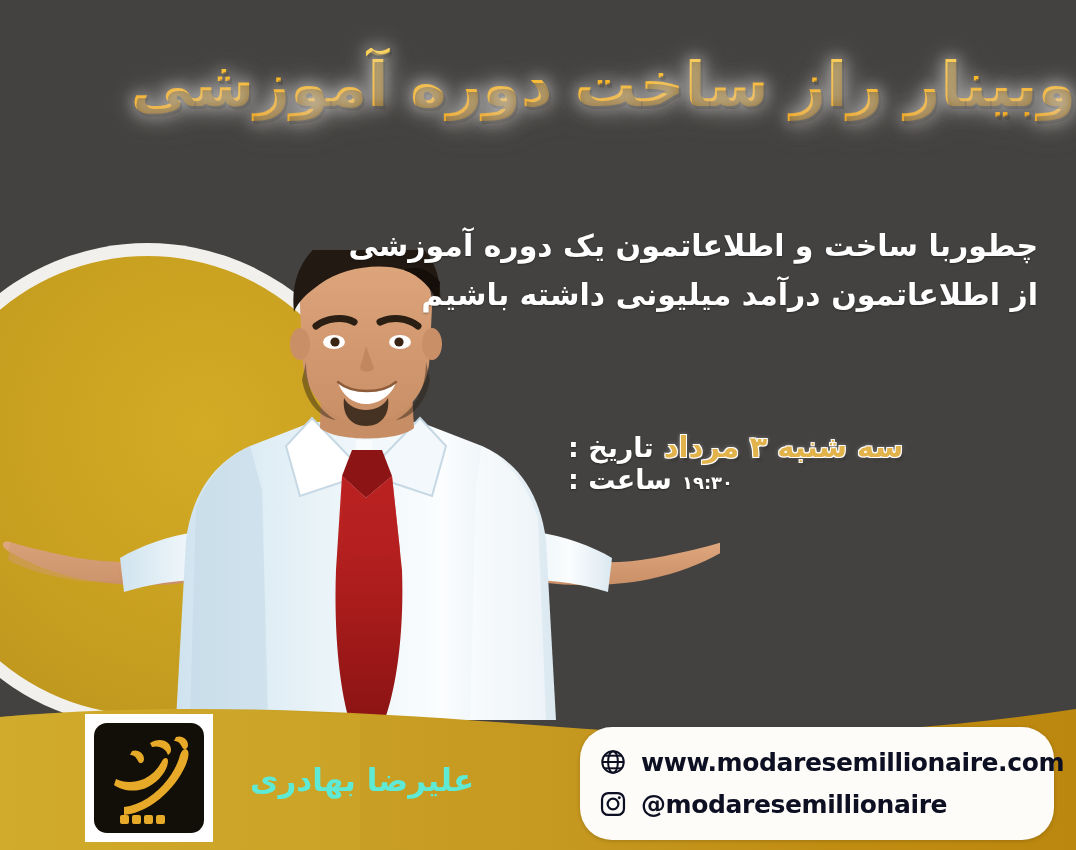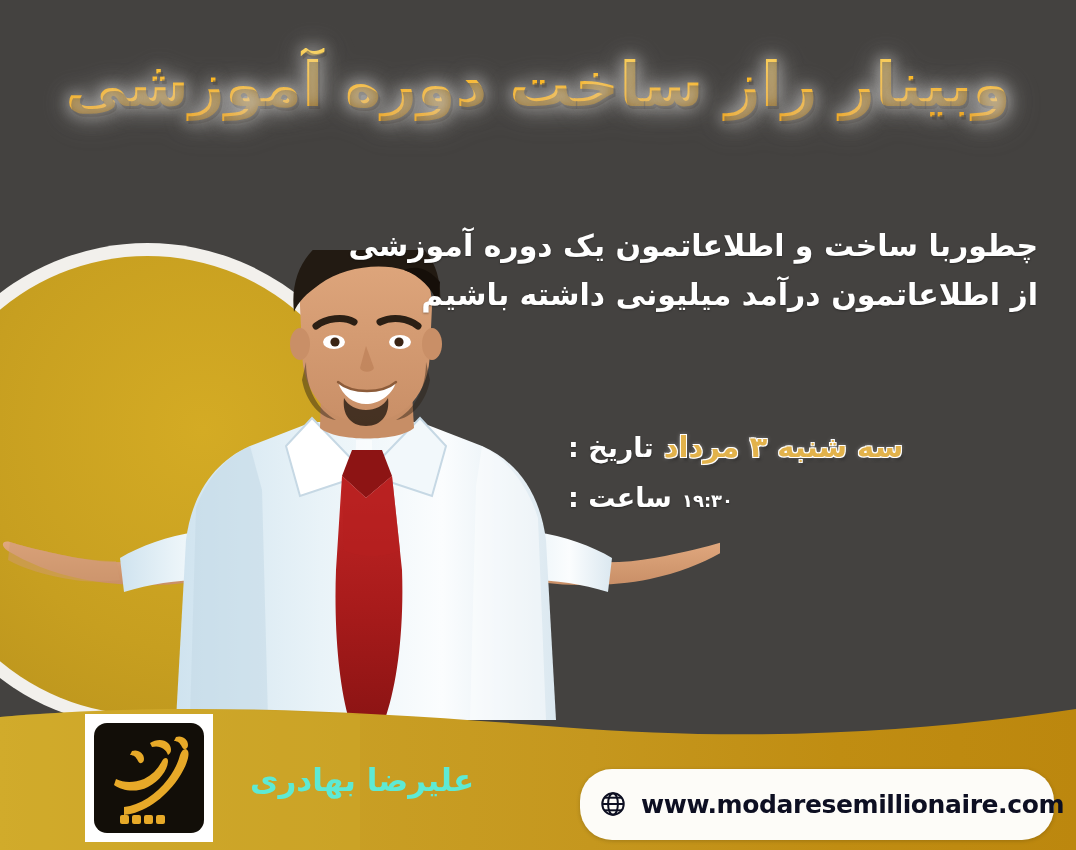--- a/index.html
+++ b/index.html
@@ -31,21 +31,21 @@
   }
 
   
   .person{position:absolute; left:0; top:250px; width:720px; height:470px; z-index:3;}
   .person svg{display:block;width:100%;height:100%;}
 
   
   .headline{
     position:absolute;
     top:48px; left:0; right:0;
-    text-align:center;
+    text-align:right;
     z-index:6;
   }
   .headline .txt{
     display:inline-block;
     font-size:62px;
     font-weight:bold;
     color:#FFB310;
     letter-spacing:-1px;
     line-height:1.18;
     text-shadow:
@@ -85,21 +85,21 @@
     z-index:6;
   }
   .sched-row{
     display:flex;
     flex-direction:row-reverse;
     justify-content:flex-start;
     align-items:baseline;
     gap:10px;
     white-space:nowrap;
   }
-  .sched-row.time{margin-top:18px;}
+  .sched-row.time{}
   .sched-label{
     color:#ffffff;
     font-size:27px;
     font-weight:bold;
     text-shadow:0 1px 2px rgba(0,0,0,.4);
   }
   .sched-value-gold{
     color:#E2B24B;
     font-size:29px;
     font-weight:bold;
@@ -342,16 +342,26 @@
           <svg width="28" height="28" viewBox="0 0 24 24" fill="none" stroke="#0d0f22" stroke-width="1.7">
             <circle cx="12" cy="12" r="9.2"></circle>
             <ellipse cx="12" cy="12" rx="4.2" ry="9.2"></ellipse>
             <line x1="2.9" y1="12" x2="21.1" y2="12"></line>
             <line x1="4.3" y1="6.6" x2="19.7" y2="6.6"></line>
             <line x1="4.3" y1="17.4" x2="19.7" y2="17.4"></line>
           </svg>
         </span>
         <span class="txt">www.modaresemillionaire.com</span>
       </div>
+      <div class="contact-row">
+        <span class="ico">
+          <svg width="28" height="28" viewBox="0 0 24 24" fill="none" stroke="#0d0f22" stroke-width="1.9">
+            <rect x="2.6" y="2.6" width="18.8" height="18.8" rx="5.4"></rect>
+            <circle cx="12" cy="12" r="4.6"></circle>
+            <circle cx="17.4" cy="6.6" r="1.25" fill="#0d0f22" stroke="none"></circle>
+          </svg>
+        </span>
+        <span class="txt">@modaresemillionaire</span>
+      </div>
     </div>
 
   </div>
 </div>
 
 </body></html>

